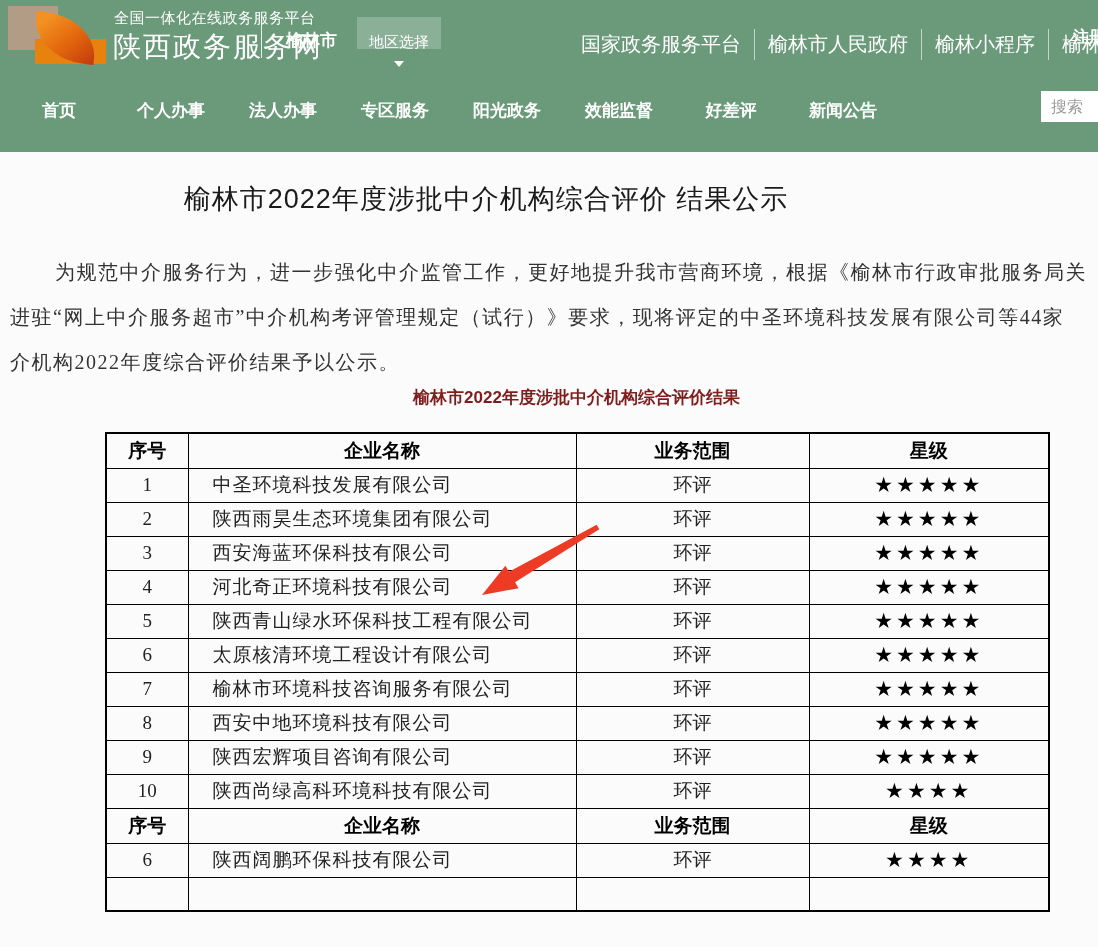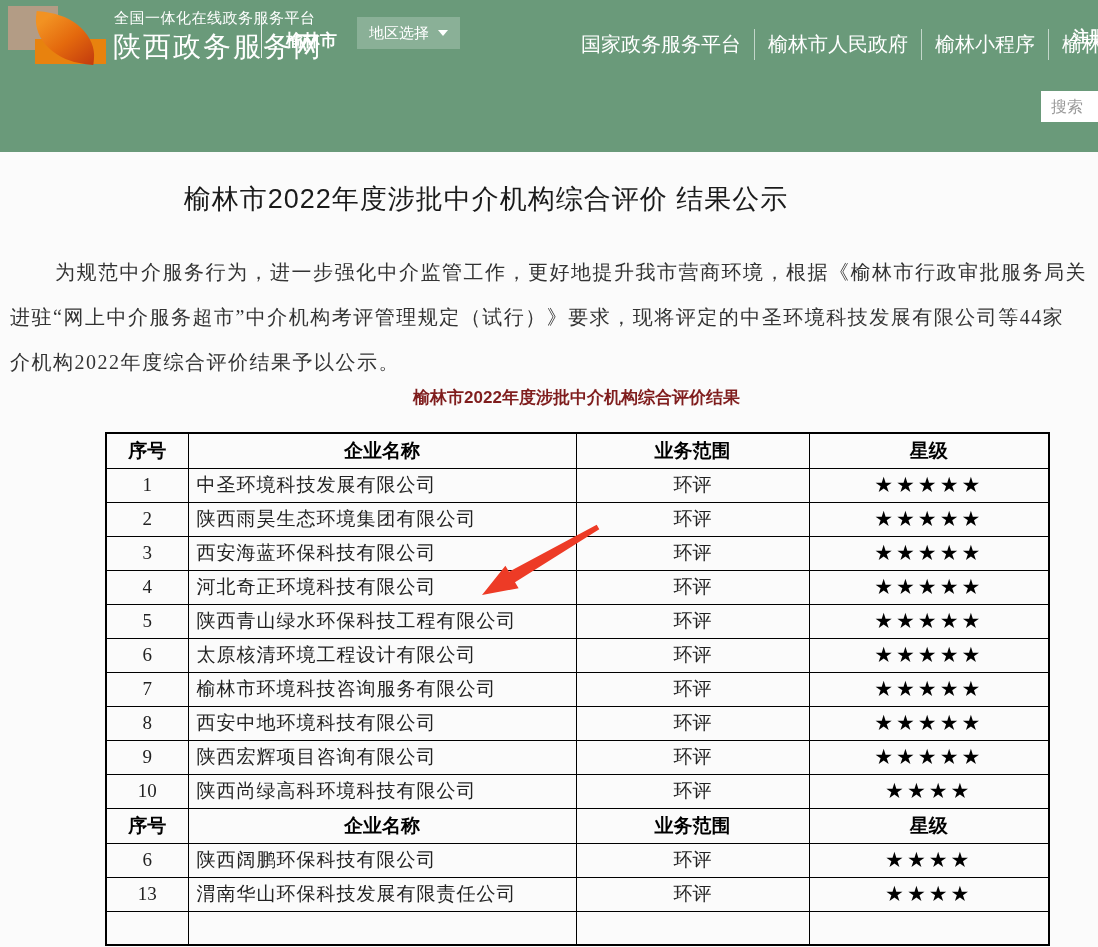--- a/index.html
+++ b/index.html
@@ -20,21 +20,21 @@
                  background:linear-gradient(135deg,#f29222 15%,#e4690d 55%,#c23a0d 100%);
                  border-radius:0 88% 0 88%; transform:rotate(6deg); }
 
   .hdr-tagline  { position:absolute; left:114px; top:9px;  color:#fff; font-size:15px; letter-spacing:.5px; white-space:nowrap; }
   .hdr-sitename { position:absolute; left:113px; top:28px; color:#fff; font-size:28px; letter-spacing:2px; white-space:nowrap; }
   .hdr-divider  { position:absolute; left:261px; top:20px; width:1px; height:38px; background:rgba(255,255,255,.85); }
   .hdr-city     { position:absolute; left:286px; top:29px; color:#fff; font-size:17px; font-weight:bold; white-space:nowrap;font-family:Liberation Mono, monospace; }
 
   .region-btn { position:absolute; left:357px; top:17px; height:31px; padding:16px 12px;
                 background:rgba(255,255,255,.22); color:#fff; font-size:15px;
-                display:flex; align-items:center; gap:9px; cursor:pointer; white-space:nowrap; }
+                display:flex; align-items:center; gap:9px; cursor:pointer; white-space:nowrap;flex-direction:column; }
   .caret-down { width:0; height:0; border-left:5px solid transparent; border-right:5px solid transparent;
                 border-top:6px solid #fff; display:inline-block; }
 
   .top-links { position:absolute; left:568px; top:29px; display:flex; align-items:center; }
   .top-link  { color:#fff; font-size:20px; padding:2px 13px; border-right:1px solid rgba(255,255,255,.6);
                cursor:pointer; white-space:nowrap; }
   .top-link:last-child { border-right:none; }
   .register-link { position:absolute; left:1073px; top:27px; color:#fff; font-size:16px; font-weight:bold;
                    cursor:pointer; white-space:nowrap; }
 
@@ -64,21 +64,21 @@
 
   
   table.eval { position:absolute; top:432px; left:105px; width:943px;
                border-collapse:collapse; border:2px solid #000; table-layout:fixed;
                font-family:"Liberation Serif","DejaVu Serif",serif; }
   .eval th { border:1px solid #000; height:35px; text-align:center;
              font-family:"Liberation Sans","DejaVu Sans",sans-serif;
              font-size:19px; font-weight:bold; color:#000; }
   .eval td { border:1px solid #000; height:34px; font-size:19px; color:#222; text-align:center;
              overflow:hidden; white-space:nowrap; }
-  .eval td.cell-name  { text-align:left; padding-left:8px; letter-spacing:1px; }
+  .eval td.cell-name  { text-align:left; padding-left:24px; letter-spacing:1px; }
   .eval td.cell-stars { font-family:"DejaVu Sans",sans-serif; font-size:21px; font-weight:bold;
                         letter-spacing:3px; color:#000; }
   .col-no    { width:82px;  }
   .col-name  { width:388px; }
   .col-scope { width:233px; }
   .col-stars { width:240px; }
 
   .arrow-annot { position:absolute; left:440px; top:515px; width:180px; height:100px; pointer-events:none; }
 </style>
 </head>
@@ -104,20 +104,30 @@
 
   <div class="top-links" id="top-links">
       <span class="top-link">国家政务服务平台</span>
       <span class="top-link">榆林市人民政府</span>
       <span class="top-link">榆林小程序</span>
       <span class="top-link">榆林APP</span>
       <span class="top-link">微信公众号</span>
     </div>
   <div class="register-link">注册</div>
 
+  <div class="main-nav" id="main-nav">
+      <div class="nav-item">首页</div>
+      <div class="nav-item">个人办事</div>
+      <div class="nav-item">法人办事</div>
+      <div class="nav-item">专区服务</div>
+      <div class="nav-item">阳光政务</div>
+      <div class="nav-item">效能监督</div>
+      <div class="nav-item">好差评</div>
+      <div class="nav-item">新闻公告</div>
+    </div>
 
   <div class="search-box">
     <input type="text" placeholder="搜索" style="">
   </div>
 </div>
 
 <div class="page-title">榆林市2022年度涉批中介机构综合评价 结果公示</div>
 
 <div class="para">
   <div class="para-line indent">为规范中介服务行为，进一步强化中介监管工作，更好地提升我市营商环境，根据《榆林市行政审批服务局关</div>
@@ -207,26 +217,20 @@
         <th>业务范围</th>
         <th>星级</th>
       </tr>
       <tr>
         <td class="cell-no">6</td>
         <td class="cell-name">陕西阔鹏环保科技有限公司</td>
         <td class="cell-scope">环评</td>
         <td class="cell-stars">★★★★</td>
       </tr>
       <tr>
-        <td class="cell-no">13</td>
-        <td class="cell-name">渭南华山环保科技发展有限责任公司</td>
-        <td class="cell-scope">环评</td>
-        <td class="cell-stars">★★★★</td>
-      </tr>
-      <tr>
         <td>&nbsp;</td>
         <td>&nbsp;</td>
         <td>&nbsp;</td>
         <td>&nbsp;</td>
       </tr>
     </tbody>
 </table>
 
 <svg class="arrow-annot" viewBox="0 0 180 100">
   <polygon id="arrow-poly" points="156.7,9.8 69,56.8 65.4,50.8 42,80 78.6,73.2 75,67.2 159.3,14.2" fill="#ed3b26"></polygon>

